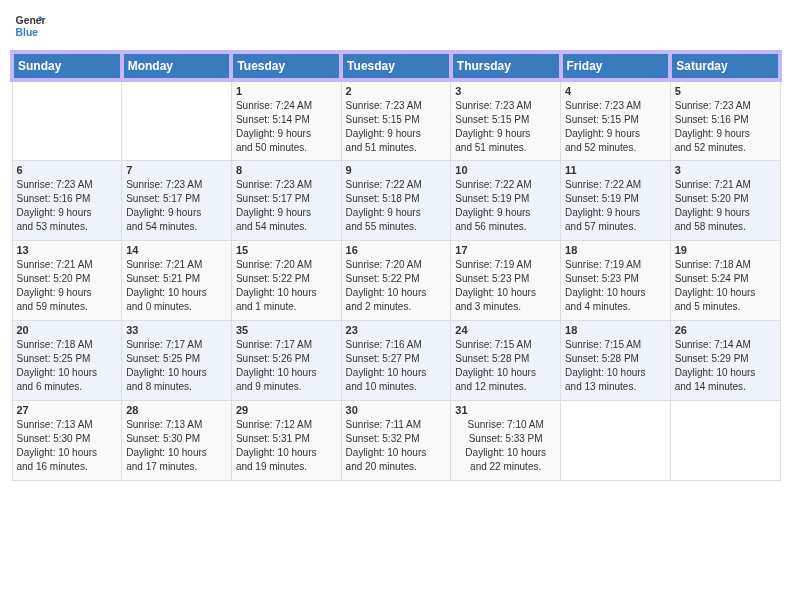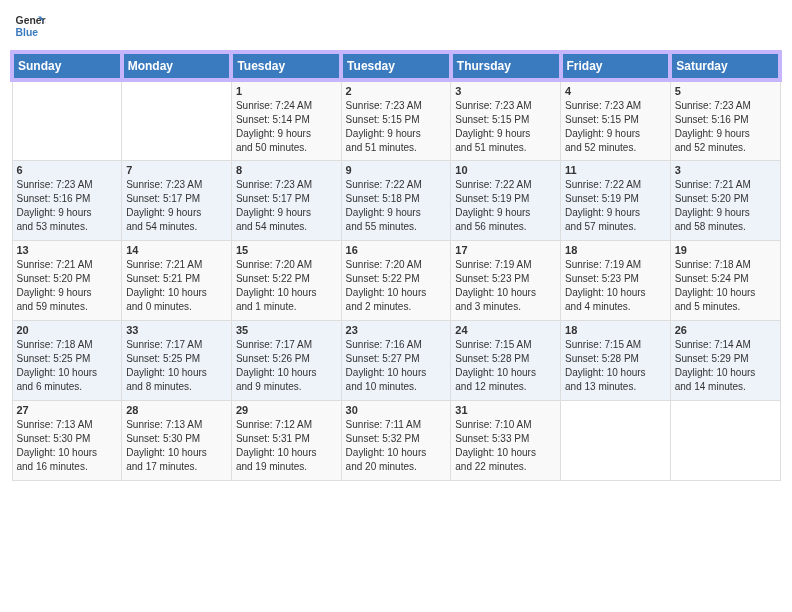--- a/index.html
+++ b/index.html
@@ -329,21 +329,21 @@
         </td>
         <td>
           <span class="day-num">30</span>
           <div class="day-info" style="white-space: pre-line;">Sunrise: 7:11 AM
 Sunset: 5:32 PM
 Daylight: 10 hours
 and 20 minutes.</div>
         </td>
         <td>
           <span class="day-num">31</span>
-          <div class="day-info" style="white-space: pre-line;">Sunrise: 7:10 AM
+          <div class="day-info" style="white-space: pre-line; text-align: center;">Sunrise: 7:10 AM
 Sunset: 5:33 PM
 Daylight: 10 hours
 and 22 minutes.</div>
         </td>
         <td class="empty-cell"></td>
         <td class="empty-cell"></td>
       </tr>
     </tbody>
 </table>
 

